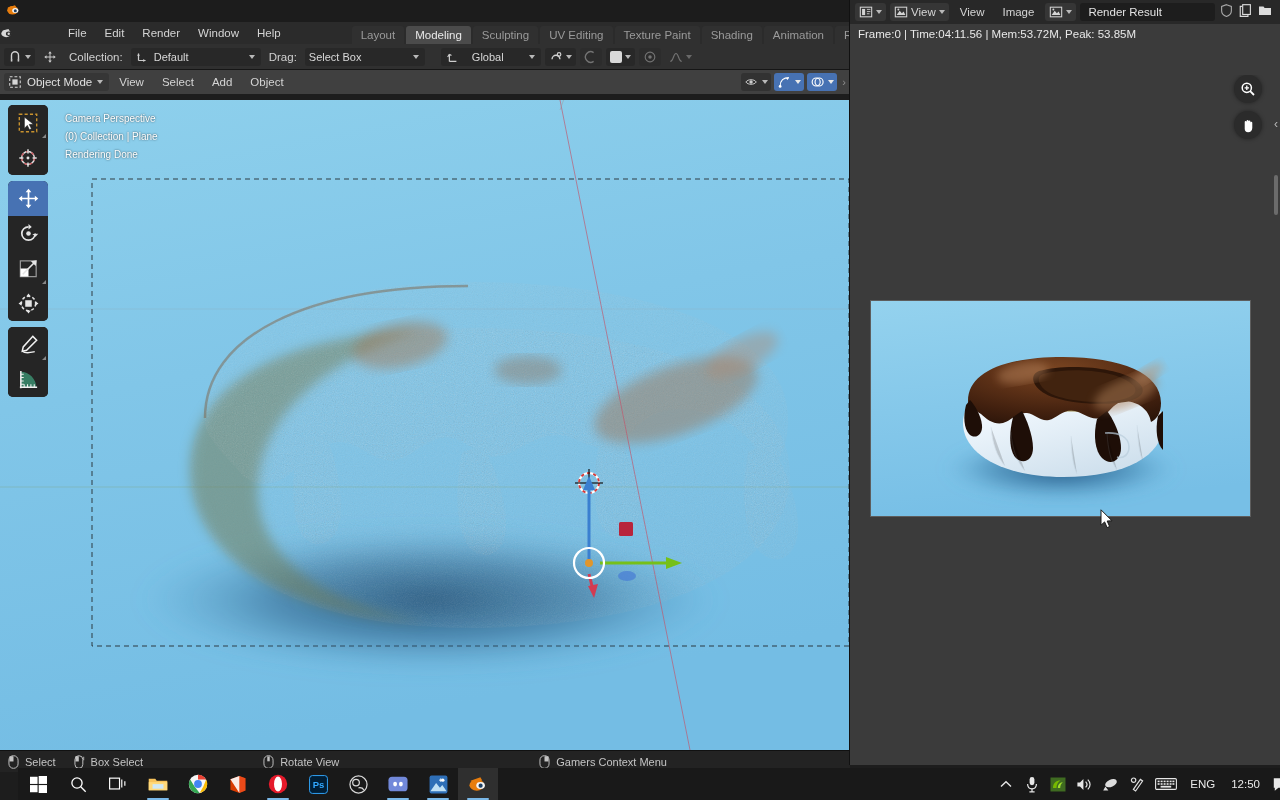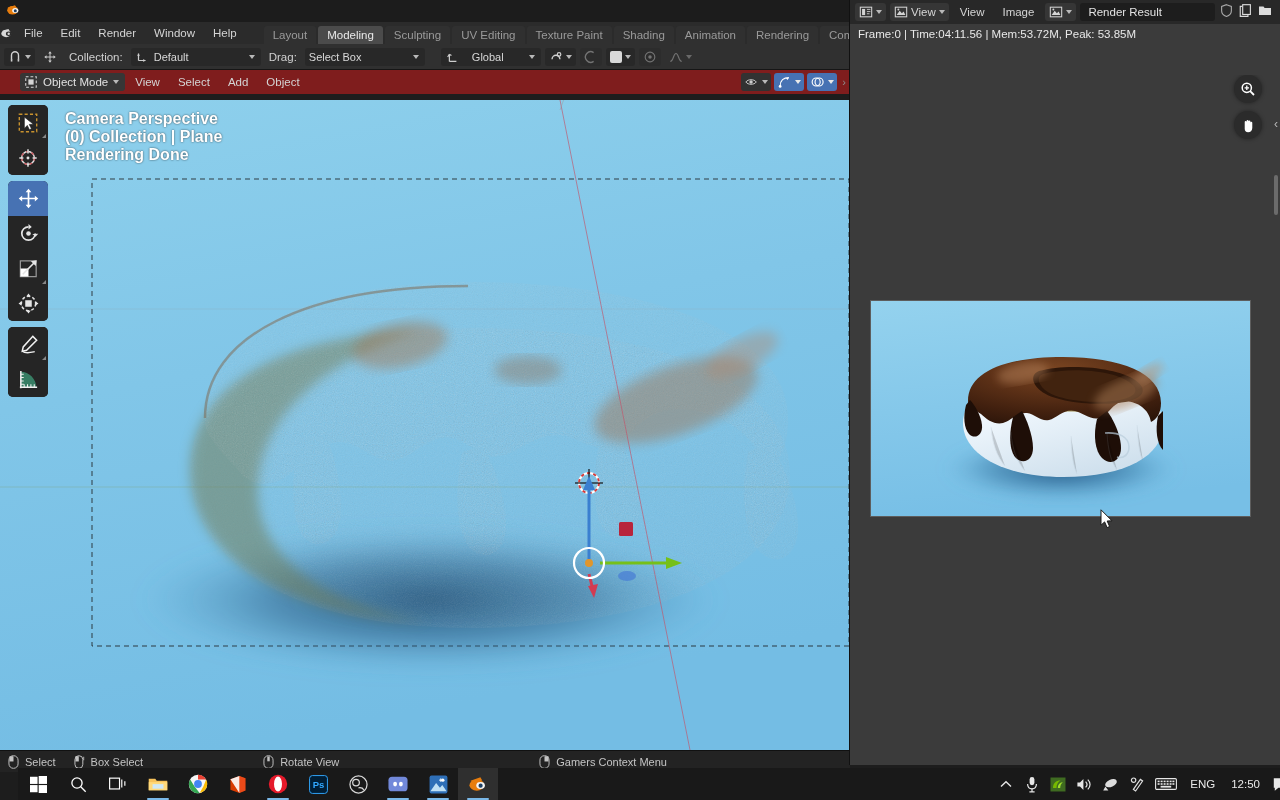--- a/index.html
+++ b/index.html
@@ -8,21 +8,21 @@
   .root { position:relative; width:1280px; height:800px; }
 
   
   .blender-win { position:absolute; left:0; top:0; width:850px; height:772px; background:#1d1d1d; }
 
   .win-title { height:22px; background:#1c1c1c; display:flex; align-items:center;
     padding-left:6px; color:#c8c8c8; font-size:11.5px; }
   .win-title .blogo { width:16px; height:16px; margin-right:6px; flex:0 0 16px; }
 
   
-  .topbar { height:22px; background:#2b2b2b; display:flex; align-items:flex-end; position:relative; }
+  .topbar { height:22px; background:#2b2b2b; display:flex; align-items:flex-end; position:relative;gap:44px; }
   .topbar .blend-ico { width:26px; height:22px; display:flex; align-items:center; justify-content:center; }
   .menu-items { display:flex; align-items:center; height:22px; }
   .menu-items .mi { color:#d4d4d4; font-size:11.5px; padding:0 9px; line-height:22px; }
   .ws-tabs { display:flex; align-items:flex-end; height:22px; margin-left:18px; }
   .ws-tab { font-size:11.5px; color:#9a9a9a; padding:0 9px; height:18px; line-height:18px;
     background:#303030; margin-right:2px; border-radius:3px 3px 0 0; white-space:nowrap; }
   .ws-tab.active { background:#4b4b4b; color:#e8e8e8; }
 
   
   .toolsettings { height:26px; background:#303030; display:flex; align-items:center;
@@ -33,37 +33,37 @@
     padding:0 6px 0 4px; gap:5px; color:#d8d8d8; font-size:11px; min-width:60px;
     justify-content:space-between; }
   .tslabel { color:#d0d0d0; font-size:11.5px; padding:0 4px; }
   .chev { width:0;height:0;border-left:3.5px solid transparent;border-right:3.5px solid transparent;
     border-top:4px solid #b9b9b9; display:inline-block; }
   .ts-ico { width:14px; height:14px; flex:0 0 14px; }
   .ts-sq { width:12px;height:12px;background:#d9d9d9;border-radius:2px; }
   .dim { opacity:.42; }
 
   
-  .vp-header { height:24px; background:#7f1d1d; display:flex; align-items:center; padding:0 20px;
+  .vp-header { height:24px; background:#404040; display:flex; align-items:center; padding:0 4px;
     gap:2px; position:relative; }
   .mode-pill { height:18px; background:#363636; border-radius:3px; display:flex; align-items:center;
     gap:5px; padding:0 6px 0 4px; }
   .mode-pill span.lbl { color:#e0e0e0; font-size:11.5px; }
   .vp-menu { color:#d4d4d4; font-size:11.5px; padding:0 8px; line-height:24px; }
   .vp-right { position:absolute; right:4px; top:3px; display:flex; align-items:center; gap:3px; }
   .vp-toggle { height:18px; background:#323232; border-radius:3px; display:flex; align-items:center;
     padding:0 3px; gap:3px; }
   .vp-toggle.on { background:#4772b3; }
   .hdr-arrow { color:#8d8d8d; font-size:11px; margin-left:2px; }
 
   
   .viewport { position:absolute; left:0; top:100px; width:850px; height:650px; overflow:hidden;
     background:#7ec4e8; }
-  .vp-info { position:absolute; left:65px; top:10px; z-index:30; color:#ffffff; font-size:16px;
-    line-height:18px; text-shadow:0 0 2px rgba(0,0,0,.7);font-weight:bold; }
+  .vp-info { position:absolute; left:65px; top:10px; z-index:30; color:#ffffff; font-size:10px;
+    line-height:18px; text-shadow:0 0 2px rgba(0,0,0,.7); }
   .vp-info .l2 { color:#ffffff; }
   .vp-info .l3 { color:#ffffff; }
 
   .toolbar-col { position:absolute; left:8px; top:5px; width:40px; z-index:40;
     display:flex; flex-direction:column; gap:0px; }
   .tool-group { background:#252525; border-radius:5px; overflow:hidden; margin-bottom:6px; }
   .tbtn { width:40px; height:35px; display:flex; align-items:center; justify-content:center;
     background:#252525; position:relative; }
   .tbtn.sel { background:#4772b3; }
   .tbtn .corner { position:absolute; right:2px; bottom:2px; width:0;height:0;

